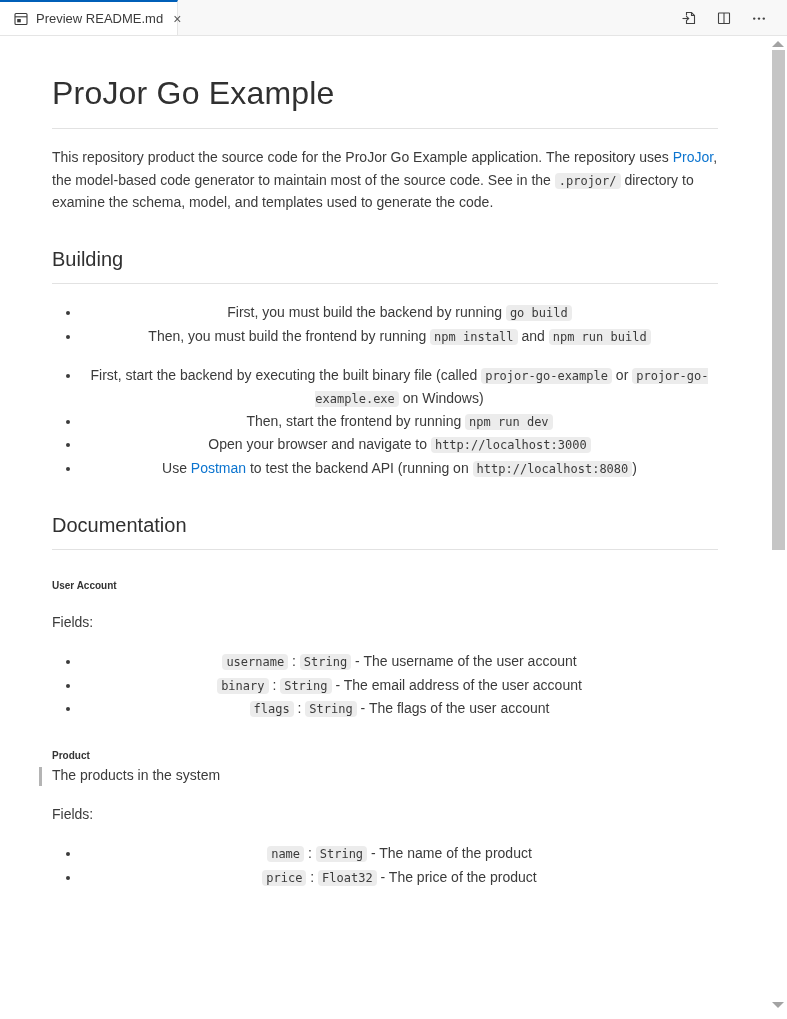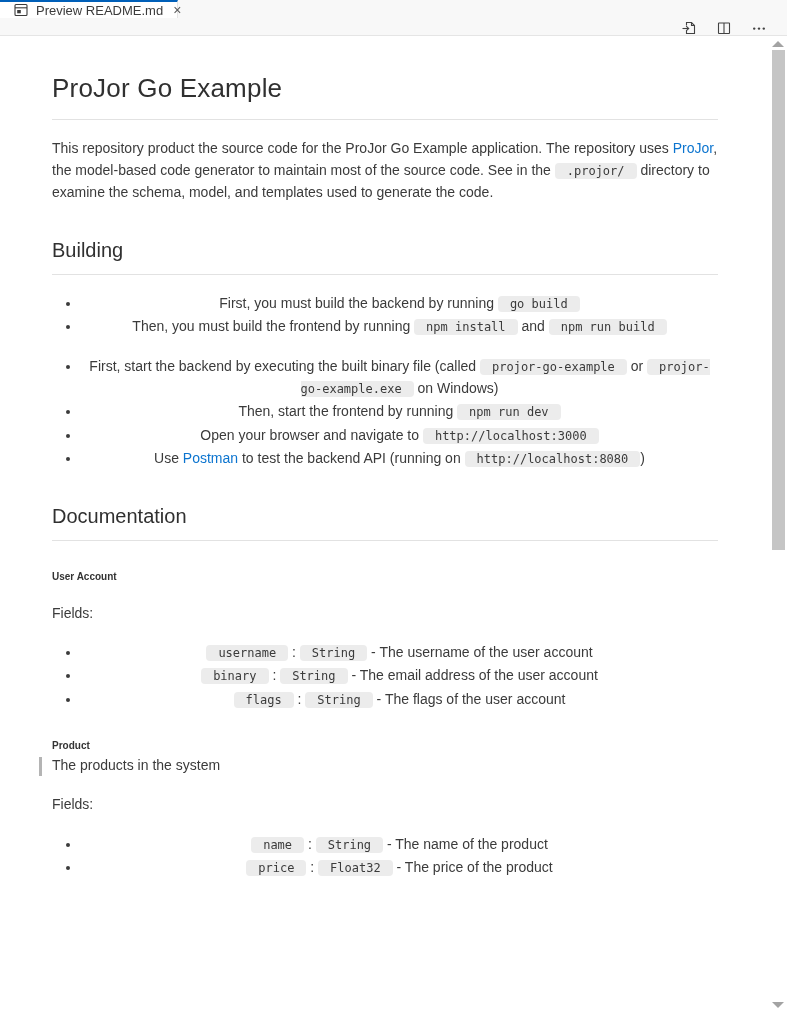--- a/index.html
+++ b/index.html
@@ -13,21 +13,20 @@
     color: #3b3b3b;
   }
 
   
   .tabbar {
     height: 36px;
     background: #f8f8f8;
     border-bottom: 1px solid #e5e5e5;
     display: flex;
     align-items: stretch;
-    flex-direction: column;
   }
   .tab {
     width: 178px;
     background: #ffffff;
     border-top: 2px solid #005fb8;
     border-right: 1px solid #e5e5e5;
     display: flex;
     align-items: center;
     gap: 7px;
     padding: 0 10px 0 13px;
@@ -48,21 +47,21 @@
   }
   .toolbar .tb-btn { cursor: pointer; padding: 2px; }
 
   
   .content {
     padding: 20px 69px 30px 52px;
     font-size: 14px;
     line-height: 1.6;
   }
   h1 {
-    font-size: 26px; font-weight: 400; color: #303030;
+    font-size: 32px; font-weight: 400; color: #303030;
     margin: 12px 0 0; padding-bottom: 9px;
     border-bottom: 1px solid #e2e2e2;
     letter-spacing: 0.2px;
   }
   h2 {
     font-size: 20px; font-weight: 400; color: #303030;
     margin: 30px 0 0; padding-bottom: 8px;
     border-bottom: 1px solid #e2e2e2;
   }
   h3 {
@@ -70,21 +69,21 @@
     margin: 28px 0 0;
   }
   p { margin: 17px 0; }
   ul { margin: 17px 0; padding-left: 29px; }
   li { margin: 1px 0; text-align: center; }
   code {
     font-family: "DejaVu Sans Mono", "Liberation Mono", monospace;
     font-size: 12px;
     background: #ececec;
     border-radius: 4px;
-    padding: 1px 12px;
+    padding: 1px 4px;
     color: #3b3b3b;
     white-space: normal;
   }
   a { color: #0b74cf; text-decoration: none; cursor: pointer; }
 
   .active-line { position: relative; }
   .active-bar {
     position: absolute;
     left: -13px; top: 3px;
     width: 3px; height: 19px;

